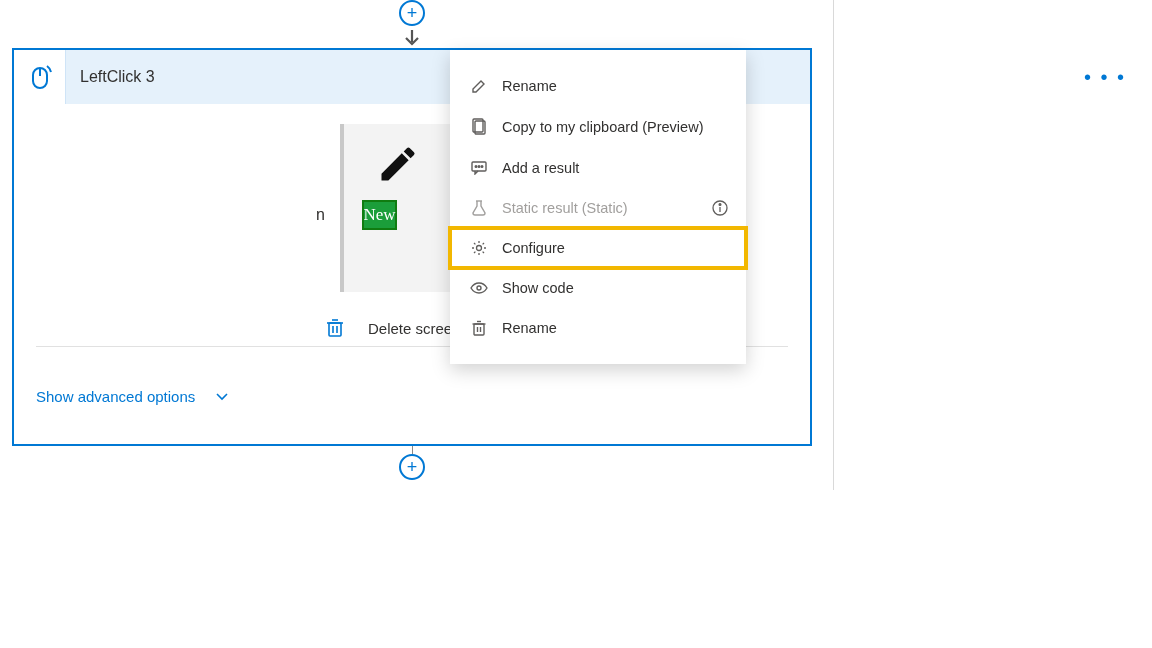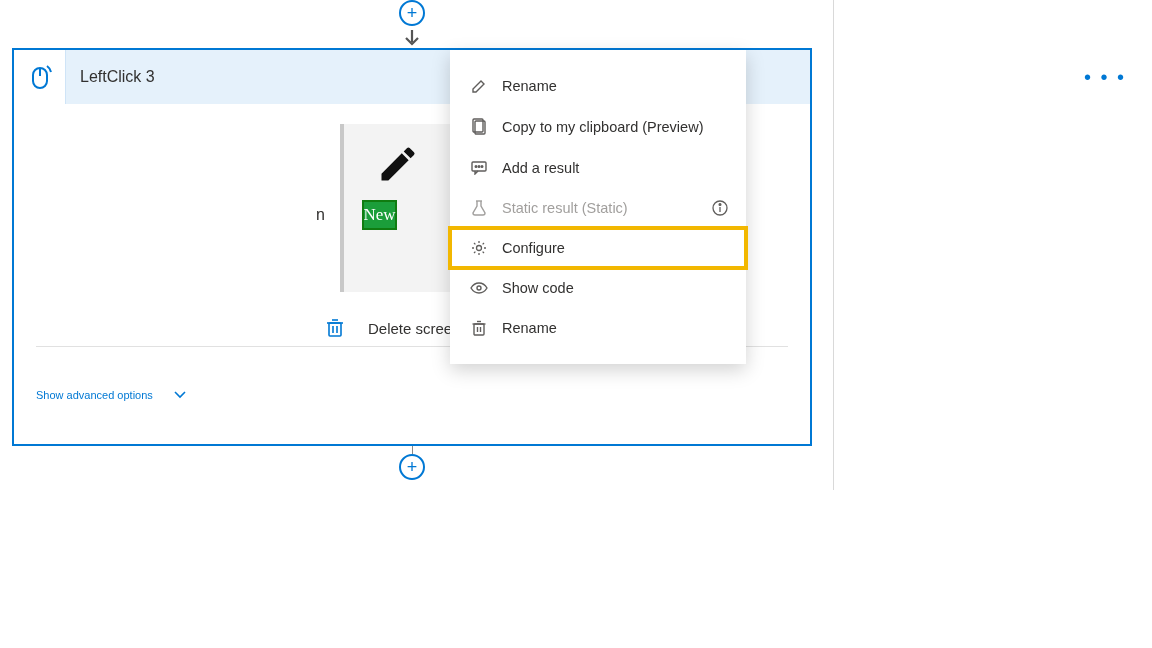--- a/index.html
+++ b/index.html
@@ -161,21 +161,21 @@
     left: 22px;
     right: 22px;
     top: 296px;
     border-top: 1px solid #e1e1e1;
   }
   .adv-opt {
     position:absolute;
     left: 22px;
     top: 338px;
     color: #0078d4;
-    font-size: 11px;
+    font-size: 15px;
     display:flex;
     align-items:center;
     gap:20px;
     cursor:pointer;
   }
   .chevron svg{display:block;}
 
   
   .menu {
     position:absolute;

